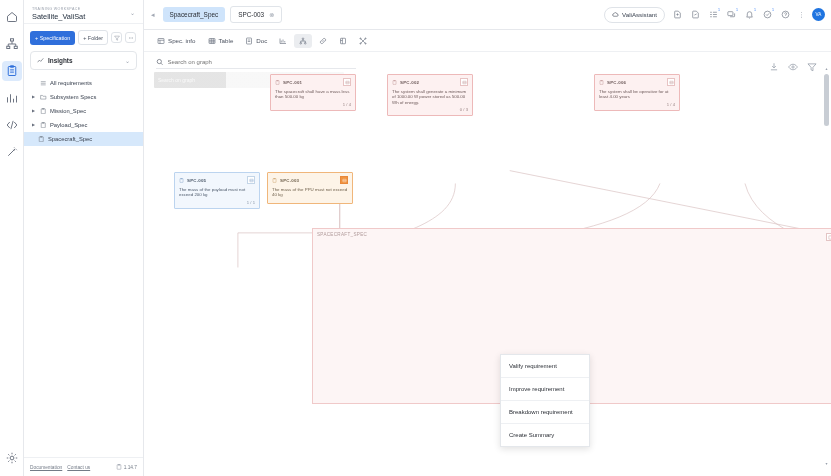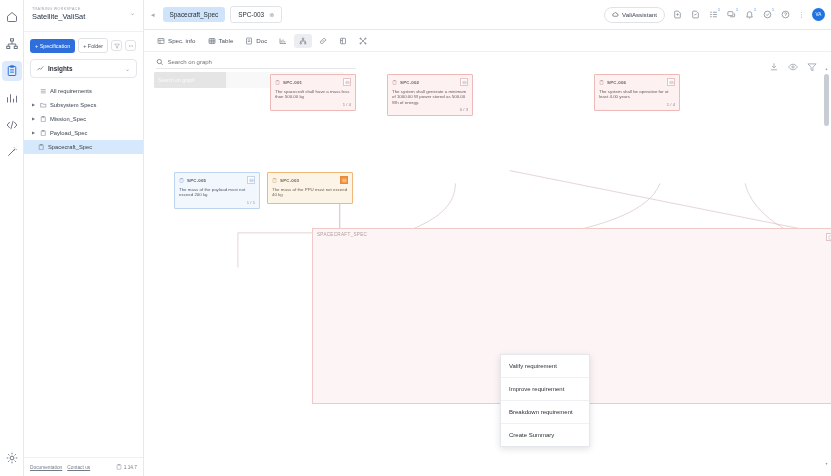--- a/index.html
+++ b/index.html
@@ -33,21 +33,21 @@
 
   
   .sidebar {
     width: 120px; height: 476px;
     border-right: 1px solid #e6e8ec;
     background: #fff;
     display: flex; flex-direction: column;
     flex: none;
   }
   .ws {
-    padding: 6px 8px 9px 8px;
+    padding: 6px 8px 1px 8px;
     border-bottom: 1px solid #eef0f3;
     display: flex; align-items: flex-start; justify-content: space-between;
   }
   .ws-kicker { font-size: 3.6px; letter-spacing: .4px; color: #9aa1ad; text-transform: uppercase; line-height: 6px; }
   .ws-name { font-size: 7.4px; color: #24303f; line-height: 10px; }
   .ws-caret { color: #9aa1ad; font-size: 6px; line-height: 14px; }
 
   .side-actions { display: flex; align-items: center; gap: 3px; padding: 6px 6px 4px 6px; }
   .btn-primary {
     background: #2f6fdb; color: #fff; font-size: 5.4px;

